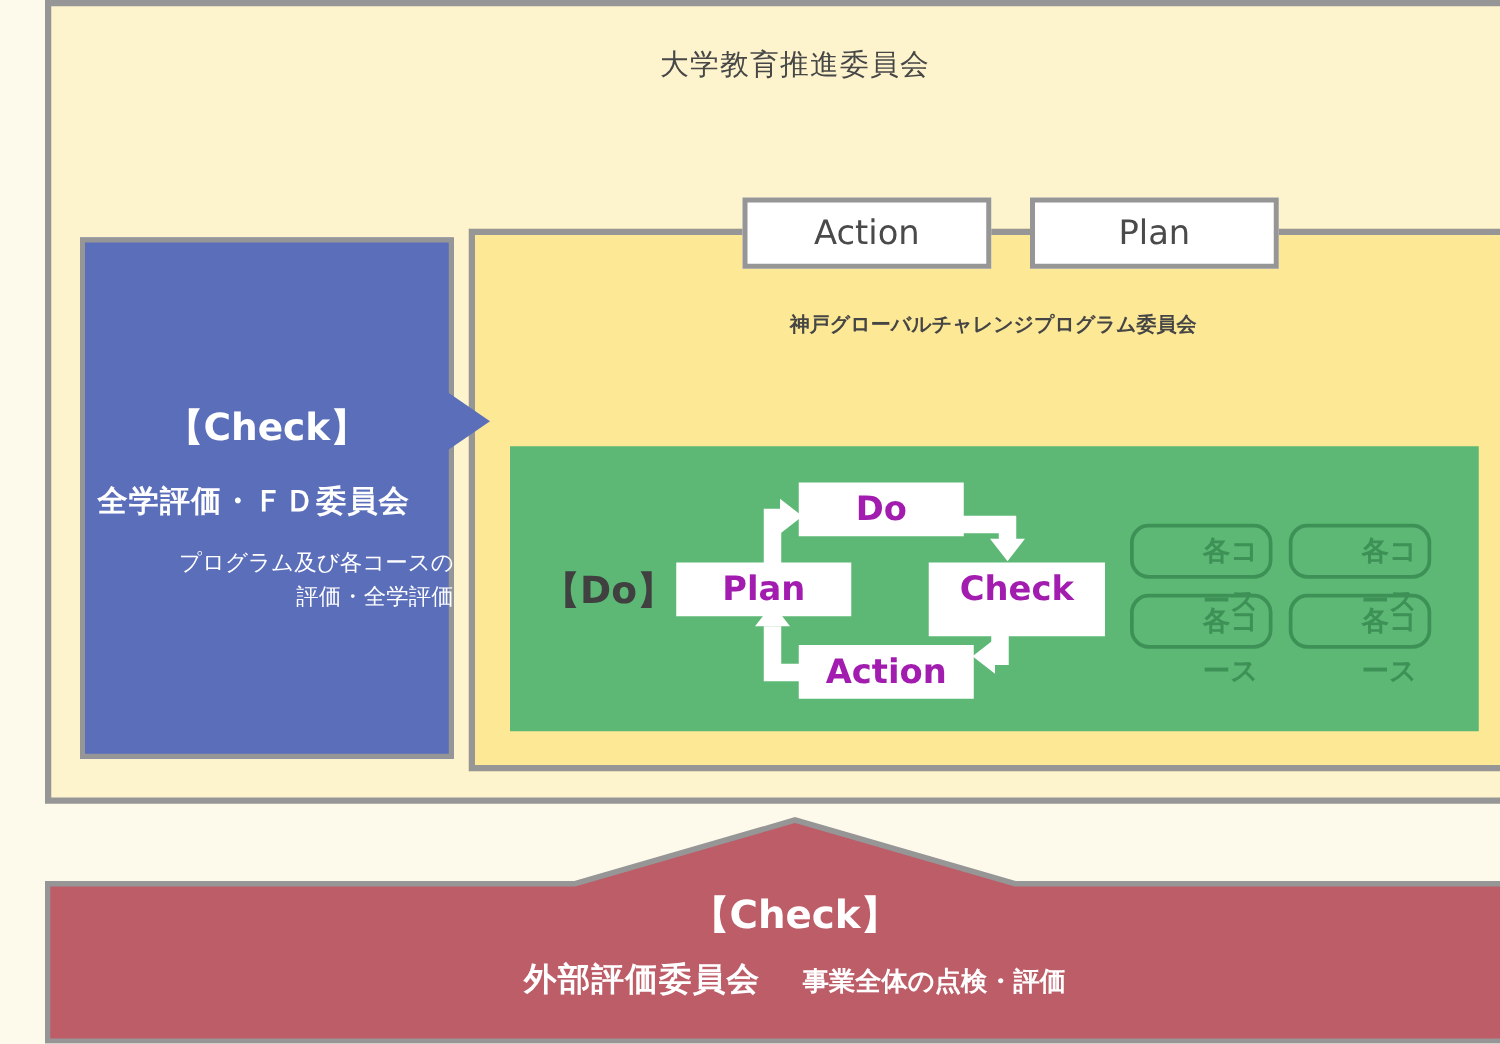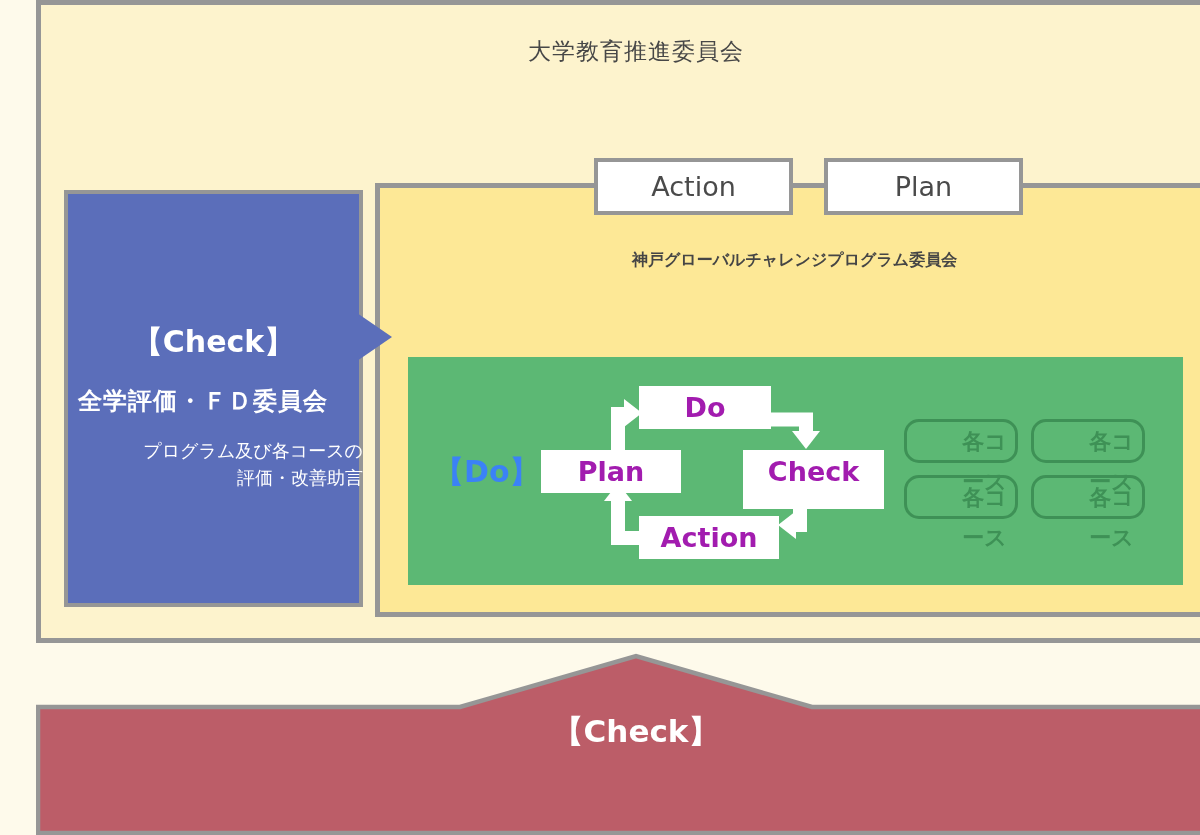--- a/index.html
+++ b/index.html
@@ -52,21 +52,21 @@
   .tag{
     top:158px;width:199px;height:57px;line-height:49px;
     background:#ffffff;border:4px solid #969696;box-sizing:border-box;
     text-align:center;font-size:27px;font-weight:500;color:#4a4a4a;
   }
   .tag-action{left:558px;}
   .tag-plan{left:788px;}
   
   .green-box{left:372px;top:357px;width:775px;height:228px;background:#5cb874;}
   .do-label{left:398px;top:452px;width:90px;text-align:center;
-    font-size:30px;font-weight:600;color:#3b82f6;}
+    font-size:30px;font-weight:600;color:#404040;}
   .pdca-box{
     background:#ffffff;box-sizing:border-box;text-align:center;
     font-weight:600;color:#a21caf;font-size:27px;
   }
   .pdca-do{left:603px;top:386px;width:132px;height:43px;line-height:43px;}
   .pdca-plan{left:505px;top:450px;width:140px;height:43px;line-height:43px;}
   .pdca-check{left:707px;top:450px;width:141px;height:59px;line-height:43px;}
   .pdca-action{left:603px;top:516px;width:140px;height:43px;line-height:43px;}
   .course-chip{
     width:114px;height:44px;line-height:40px;box-sizing:border-box;
@@ -102,21 +102,21 @@
 
   <div class="abs tag tag-action">Action</div>
   <div class="abs tag tag-plan">Plan</div>
 
   <div class="abs blue-box"></div>
   <div class="abs blue-arrow"></div>
   <div class="abs blue-check">【Check】</div>
   <div class="abs blue-name">全学評価・ＦＤ委員会</div>
   <div class="abs blue-desc">
     <div>プログラム及び各コースの</div>
-    <div>評価・改善助言</div>
+    <div>評価・全学評価</div>
   </div>
 
   <div class="abs green-box"></div>
   <div class="abs do-label">【Do】</div>
 
   <svg class="abs" style="left:500px;top:380px;" width="360" height="190" viewBox="0 0 360 190">
     <g stroke="#ffffff" stroke-width="14" fill="none">
       <path d="M82,74 V34 H88"></path>
       <path d="M233,39.5 H270 V53"></path>
       <path d="M264,109 V145 H258"></path>
@@ -138,15 +138,17 @@
   <div class="abs course-chip chip-1">各コース</div>
   <div class="abs course-chip chip-2">各コース</div>
   <div class="abs course-chip chip-3">各コース</div>
   <div class="abs course-chip chip-4">各コース</div>
 
   <svg class="abs red-svg" width="1200" height="185" viewBox="0 0 1200 185">
     <polygon points="2,57 424,57 600,6 776,57 1198,57 1198,183 2,183" fill="#bc5d68" stroke="#969696" stroke-width="4.5"></polygon>
   </svg>
   <div class="abs red-check">【Check】</div>
   <div class="abs red-line2">
+    <span class="red-name">外部評価委員会</span>
+    <span class="red-role">事業全体の点検・評価</span>
   </div>
 
 </div>
 
 </body></html>

